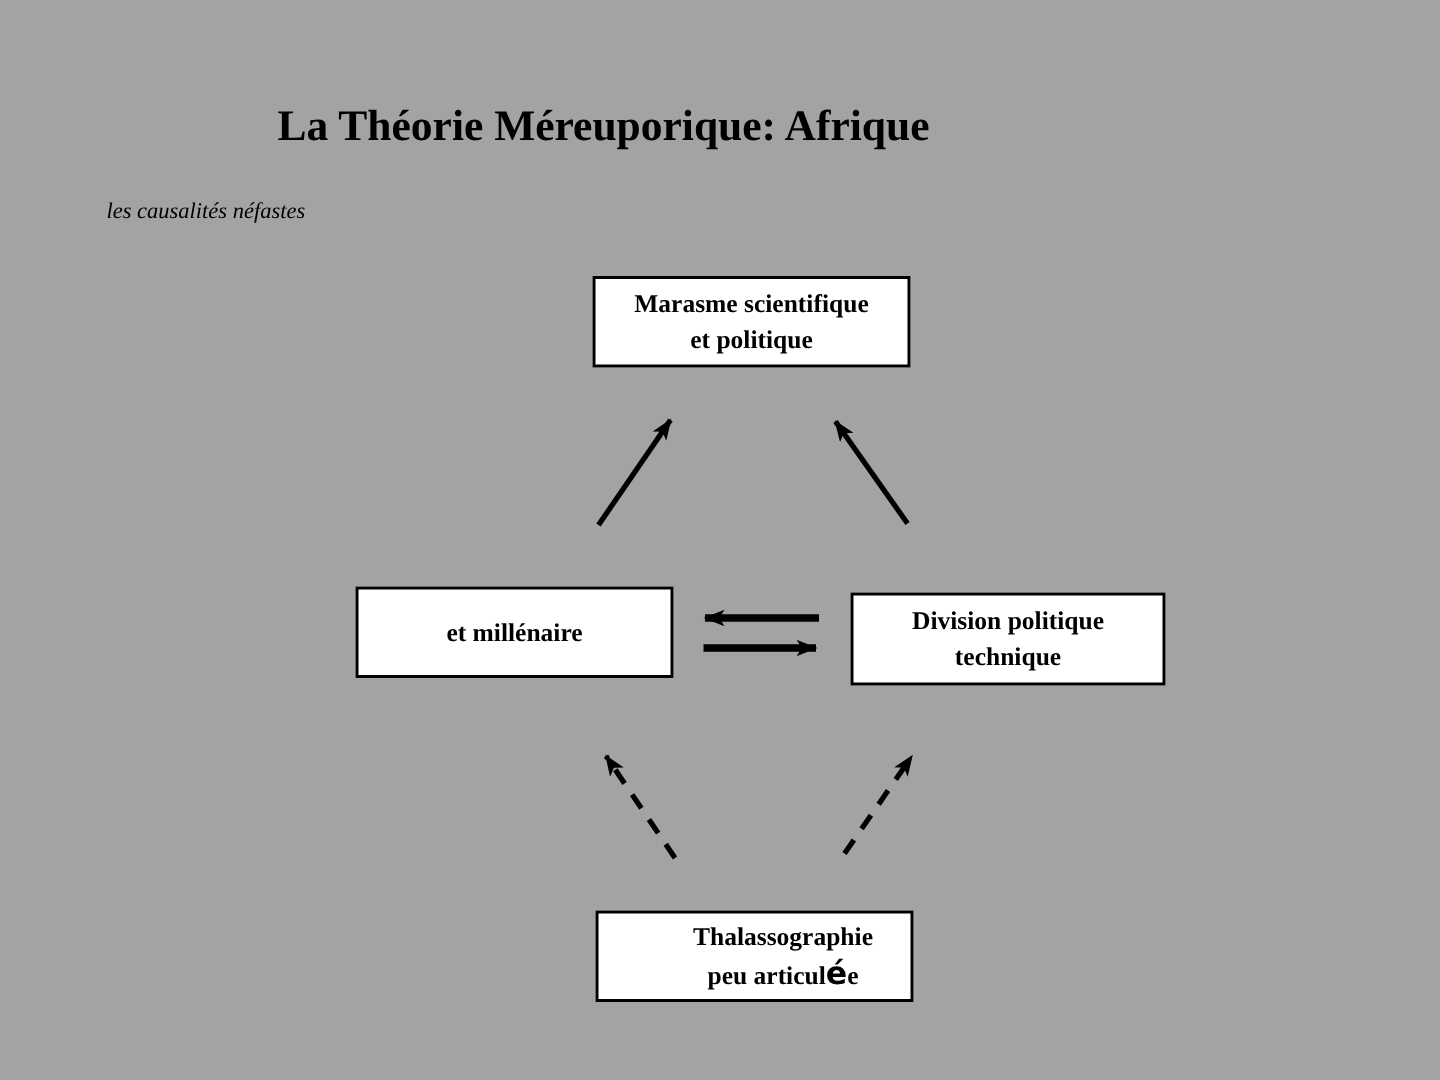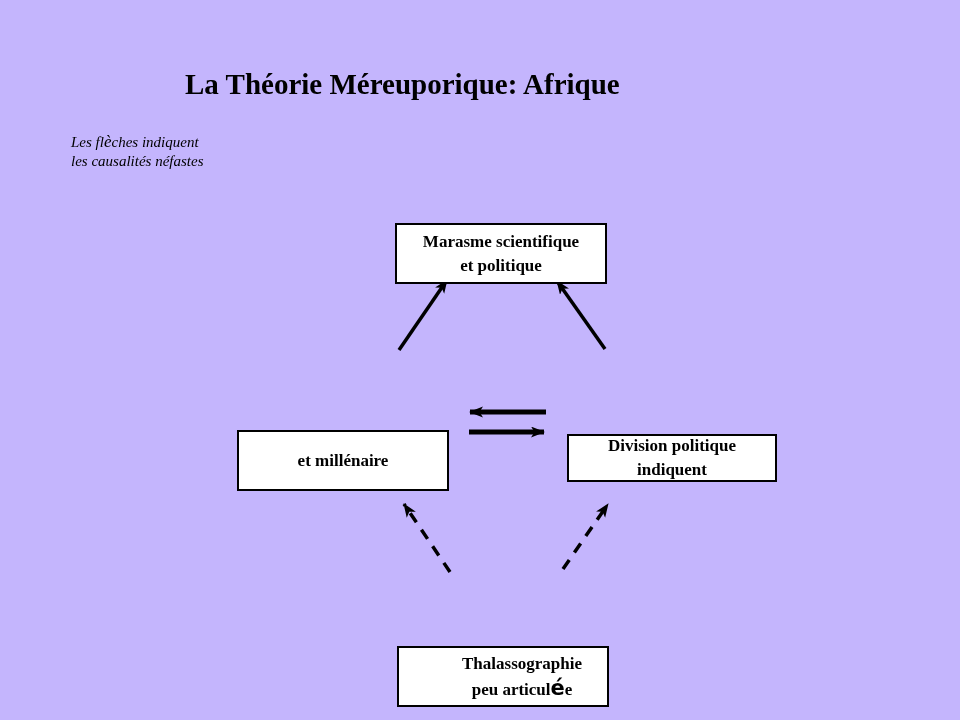--- a/index.html
+++ b/index.html
@@ -1,20 +1,20 @@
 <!DOCTYPE html>
 <html><head>
 <meta charset="utf-8">
 <title>La Théorie Méreuporique: Afrique</title>
 <style>
   html,body{margin:0;padding:0;background:#ffffff;}
   .slide{
     position:relative;
     width:960px;height:720px;
-    background:#c4b5fd;
+    background:#a3a3a3;
     overflow:hidden;
     font-family:"Liberation Serif", serif;
     color:#000000;
   }
   .slide-title{
     position:absolute;
     left:185px;top:68px;
     font-size:29px;
     font-weight:bold;
     letter-spacing:0px;
@@ -37,25 +37,24 @@
     background:#ffffff;
     display:flex;
     flex-direction:column;
     justify-content:center;
     align-items:center;
     text-align:center;
     font-weight:bold;
     font-size:17px;
     line-height:24px;
     box-sizing:border-box;
-    margin-top:39px;
   }
   .node-marasme  {left:395px;top:184px;width:212px;height:61px;}
   .node-anemie   {left:237px;top:391px;width:212px;height:61px;}
-  .node-division {left:567px;top:395px;width:210px;height:48px;}
+  .node-division {left:567px;top:395px;width:210px;height:62px;}
   .node-thalasso {left:397px;top:607px;width:212px;height:61px;padding-left:38px;}
   .big-accent{
     font-family:"DejaVu Sans", sans-serif;
     font-size:21px;
     font-weight:bold;
     line-height:24px;
   }
   .arrows-layer{
     position:absolute;
     left:0;top:0;width:960px;height:720px;
@@ -63,21 +62,20 @@
   }
 </style>
 </head>
 <body>
 
 <div class="slide">
 
   <div class="slide-title">La Théorie Méreuporique: Afrique</div>
 
   <div class="legend-note">
-    <div><span>Les fl</span><span class="note-accent">è</span><span>ches indiquent</span></div>
     <div>les causalités néfastes</div>
   </div>
 
   <svg class="arrows-layer" width="960" height="720" viewBox="0 0 960 720" xmlns="http://www.w3.org/2000/svg">
     <defs>
       <marker id="arrowhead" markerUnits="userSpaceOnUse" markerWidth="16" markerHeight="12" refX="13" refY="5.5" orient="auto">
         <path d="M0,0 L14,5.5 L0,11 L3.5,5.5 Z" fill="#000000"></path>
       </marker>
     </defs>
   <line x1="399" y1="350" x2="447" y2="280" stroke="#000000" stroke-width="3.5" marker-end="url(#arrowhead)"></line>
@@ -92,21 +90,21 @@
     <div>Marasme scientifique</div>
     <div>et politique</div>
   </div>
 
   <div class="node node-anemie">
     <div>et millénaire</div>
   </div>
 
   <div class="node node-division">
     <div>Division politique</div>
-    <div>indiquent</div>
+    <div>technique</div>
   </div>
 
   <div class="node node-thalasso">
     <div>Thalassographie</div>
     <div><span>peu articul</span><span class="big-accent">é</span><span>e</span></div>
   </div>
 
 </div>
 
 </body></html>

